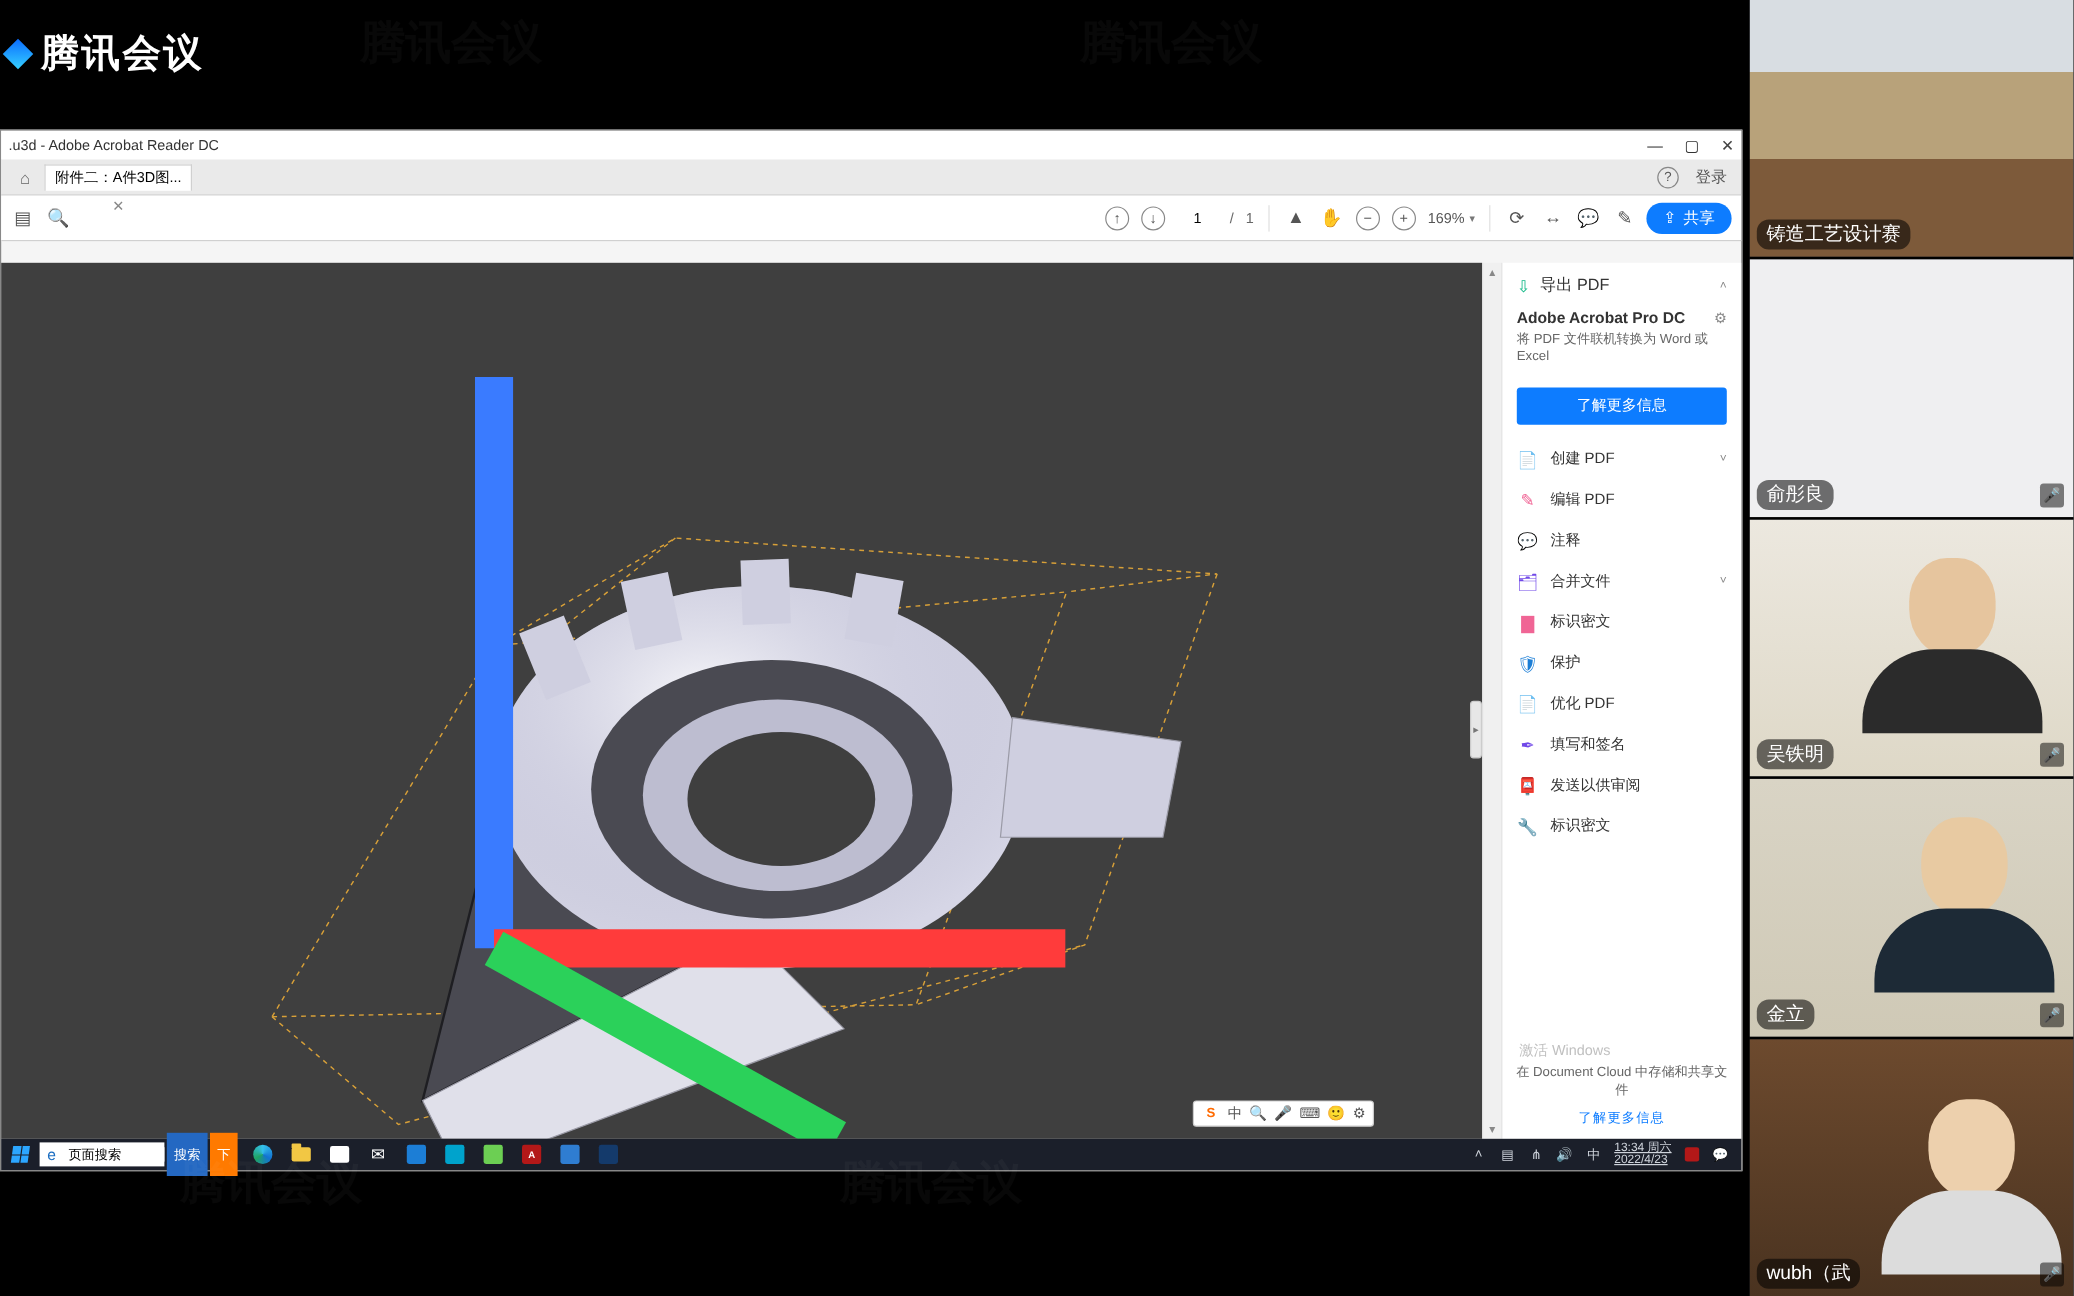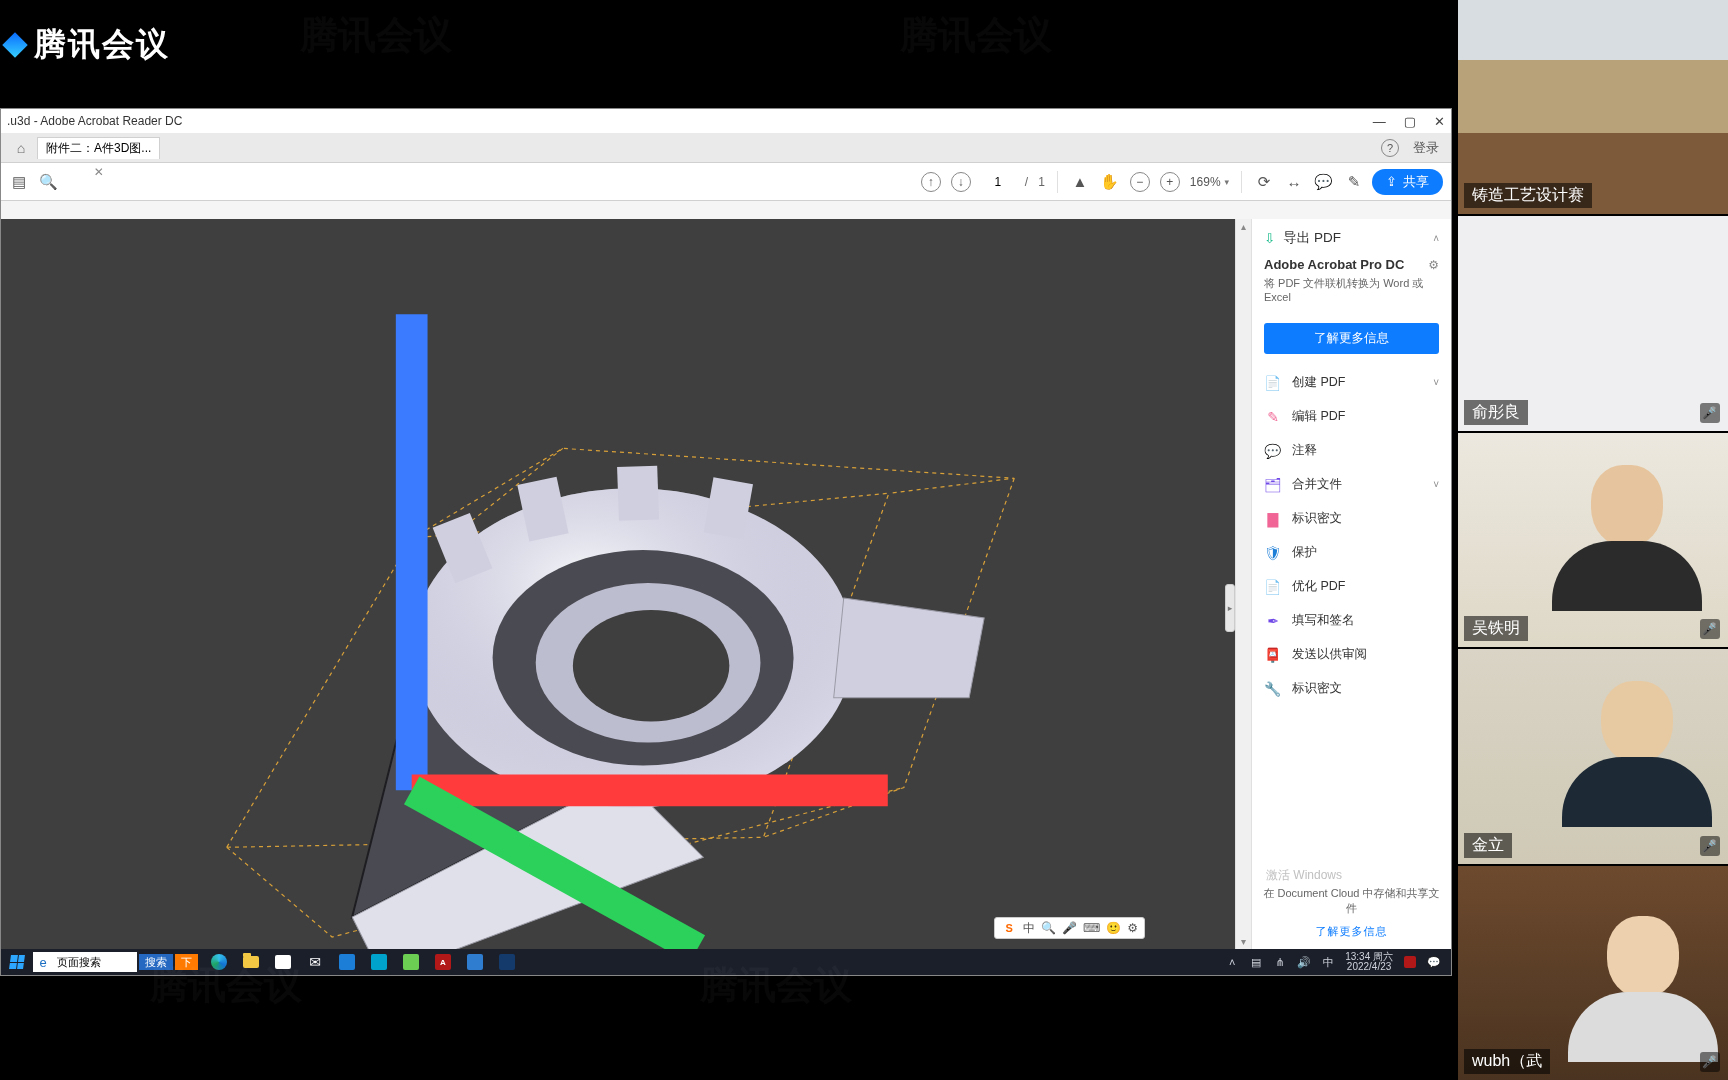--- a/index.html
+++ b/index.html
@@ -93,41 +93,41 @@
   .ic-gray { color:#495057; }
 
   
   .taskbar { position:absolute; left:0; bottom:0; right:0; height:26px; background:#1b1f2a; display:flex; align-items:center; padding:0 4px; }
   .tb-start { width:24px; height:20px; display:flex; align-items:center; justify-content:center; }
   .winlogo { width:14px; height:14px; display:grid; grid-template:repeat(2,1fr)/repeat(2,1fr); gap:1px; transform: skewX(-8deg);}
   .winlogo span { background:#2ca6ff; }
   .tb-search { display:flex; align-items:center; background:#fff; height:20px; margin-left:4px; }
   .tb-search .ie { width:20px; height:20px; display:flex; align-items:center; justify-content:center; color:#1b6ec2; font-size:13px; }
   .tb-search input { border:none; width:84px; font-size:11px; padding:0 4px; outline:none; }
-  .tb-btn { height:16px; padding:0 6px; color:#fff; font-size:11px; display:flex; align-items:center; margin-left:2px; }
+  .tb-btn { height:36px; padding:0 6px; color:#fff; font-size:11px; display:flex; align-items:center; margin-left:2px; }
   .b-search { background:#2468c2; }
   .b-dl { background:#ff7a00; }
   .tb-apps { display:flex; align-items:center; gap:10px; margin-left:10px; }
   .tb-app { width:22px; height:22px; display:flex; align-items:center; justify-content:center; font-size:14px; color:#e9ecef; border-radius:2px; }
   .edge { background: conic-gradient(#34c0eb,#1272d3,#1fa463,#34c0eb); border-radius:50%; width:16px; height:16px; }
   .folder { width:16px; height:12px; background:#f2c744; border-radius:2px; position:relative; }
   .folder::before { content:""; position:absolute; top:-3px; left:0; width:8px; height:4px; background:#f2c744; border-radius:1px; }
   .store { width:16px; height:14px; background:#fff; border-radius:2px; position:relative; }
   .store::after { content:""; position:absolute; inset:2px; display:grid; grid-template:repeat(2,1fr)/repeat(2,1fr); gap:1px; }
   .pdfico { width:16px; height:16px; background:#b31818; color:#fff; font-size:8px; font-weight:bold; display:flex; align-items:center; justify-content:center; border-radius:2px; }
   .tile { width:16px; height:16px; border-radius:2px; }
   .c-blue { background:#1c7ed6; } .c-lime { background:#6ccf53; } .c-teal { background:#00a3cc; } .c-img { background:#2f7dd1; } .c-dark { background:#143a6b; }
   .tb-tray { margin-left:auto; display:flex; align-items:center; gap:10px; color:#cfd4dc; font-size:11px; padding-right:6px; }
-  .tb-tray .clock { text-align:center; line-height:1; font-size:10px; }
+  .tb-tray .clock { text-align:left; line-height:1; font-size:10px;text-decoration:underline; }
   .tray-ico { width:14px; height:14px; display:inline-flex; align-items:center; justify-content:center; font-size:11px; }
 
   
   .vcell { position:relative; flex:1; background:#202227; border-bottom:2px solid #000; display:flex; align-items:center; justify-content:center; overflow:hidden; }
   .vcell:last-child { border-bottom:none; }
-  .vlabel { position:absolute; left:6px; bottom:6px; background:rgba(0,0,0,.55); color:#fff; font-size:16px; padding:2px 8px; border-radius:0; }
+  .vlabel { position:absolute; left:6px; bottom:6px; background:rgba(0,0,0,.55); color:#fff; font-size:16px; padding:2px 8px; border-radius:10px; }
   .mic { position:absolute; right:8px; bottom:8px; width:20px; height:20px; border-radius:3px; display:flex; align-items:center; justify-content:center; color:#fff; font-size:12px; }
   .mic.on { background: rgba(0,0,0,.5); }
   .mic.off { background: rgba(0,0,0,.5); color:#ff5555; }
   .person { width:120px; height:150px; display:flex; flex-direction:column; align-items:center; }
   .head { width:72px; height:82px; background:#e7c9a8; border-radius:44% 44% 48% 48%; }
   .shoulders { width:150px; height:70px; border-radius:60px 60px 0 0; margin-top:-6px; }
   .room { position:absolute; inset:0; }
 
   
   .wm { position:absolute; color:rgba(255,255,255,.03); font-size:38px; font-weight:700; pointer-events:none; }

